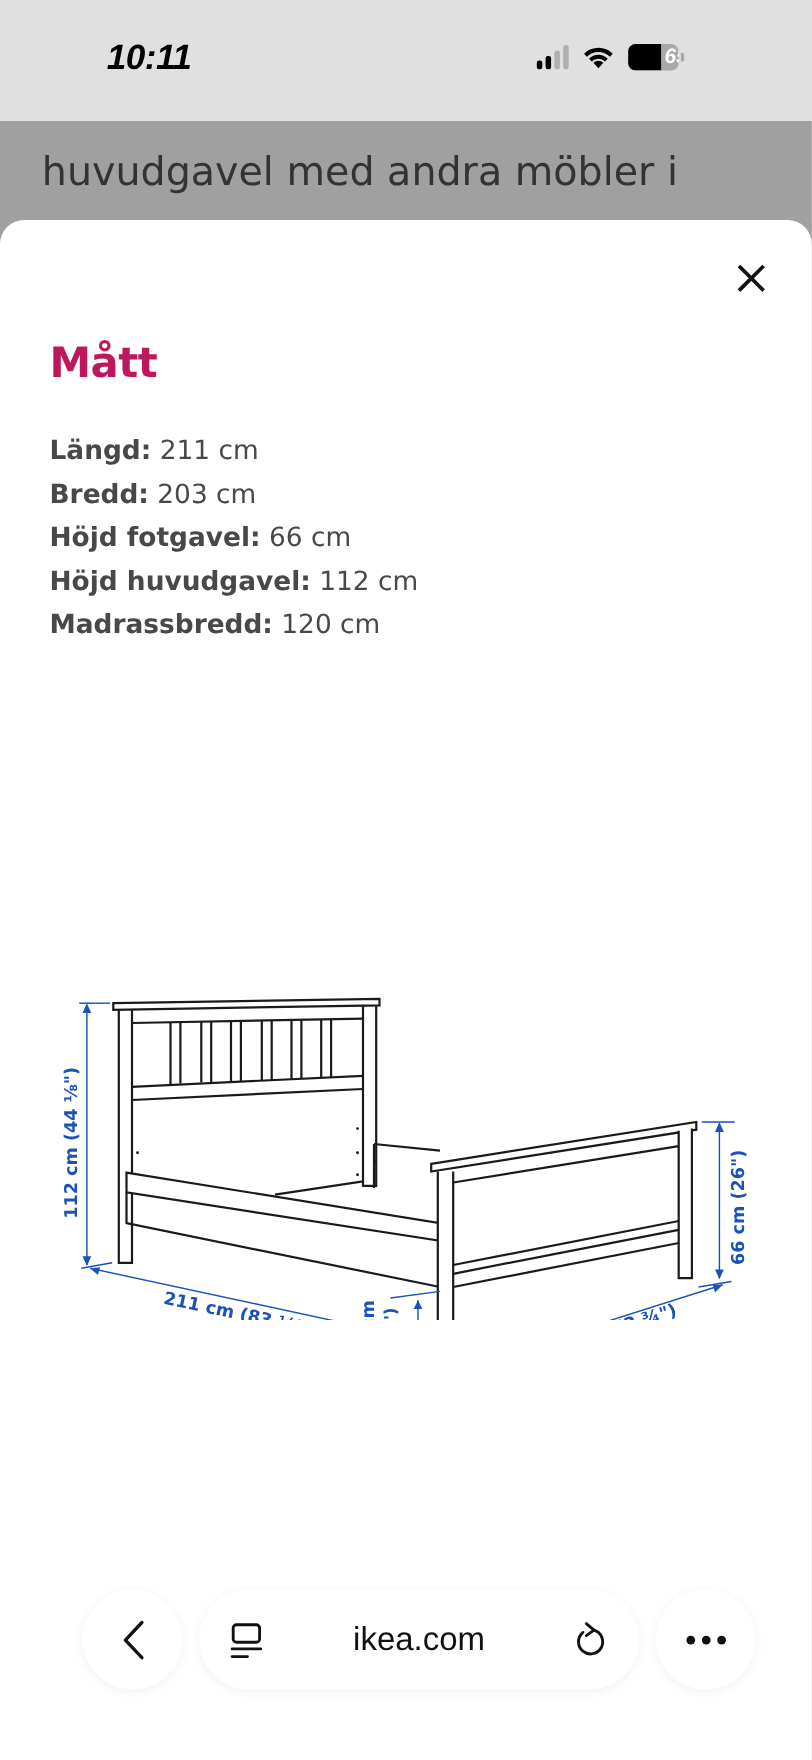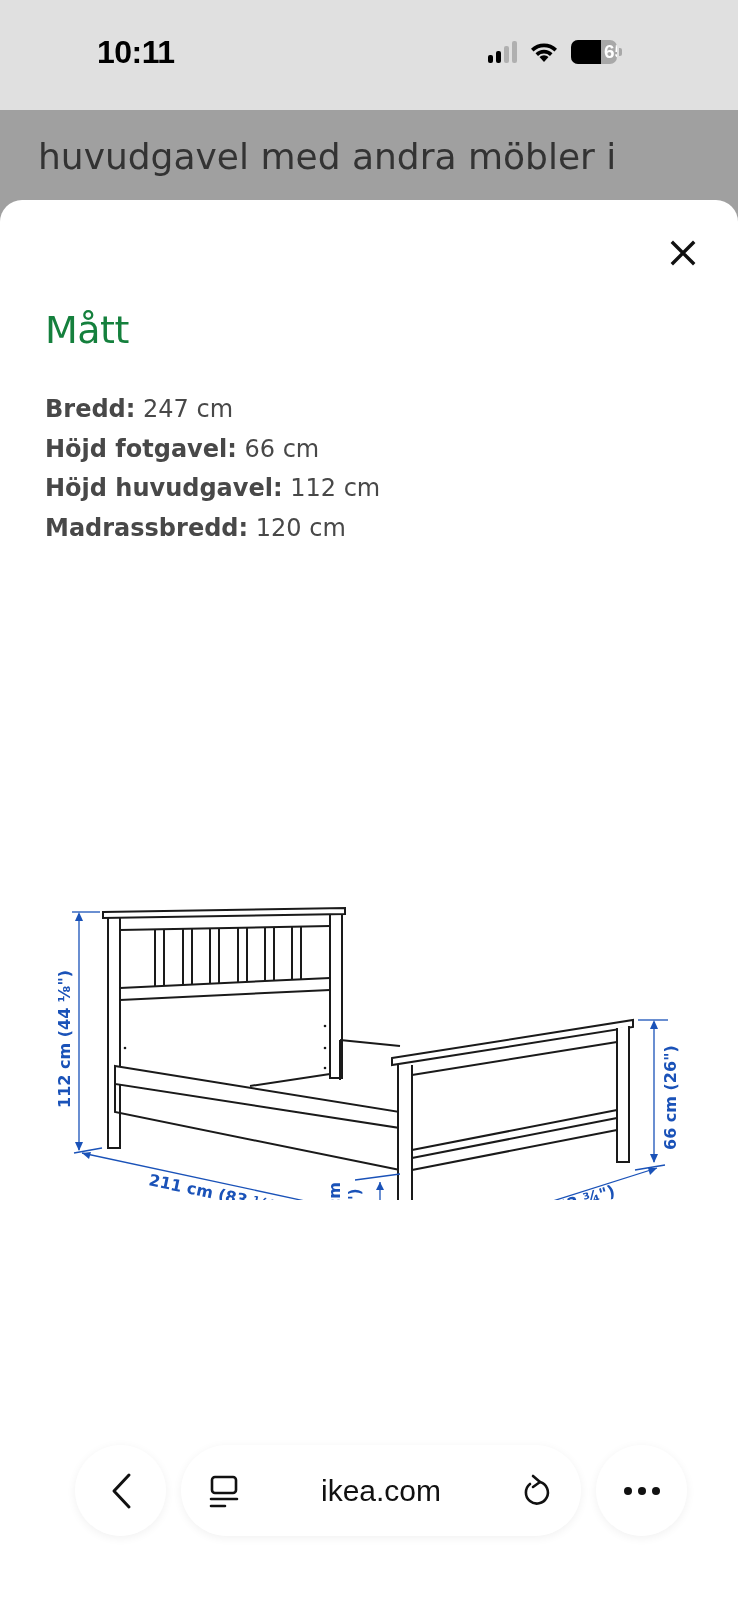--- a/index.html
+++ b/index.html
@@ -1,33 +1,33 @@
 <!DOCTYPE html>
 <html><head>
 <meta charset="utf-8">
 <style>
   * { box-sizing: border-box; margin: 0; padding: 0; }
   html, body { width: 738px; height: 1600px; overflow: hidden; background: #e0e0e0; font-family: "Liberation Sans", sans-serif; }
-  .status-bar { position: absolute; top: 0; left: 0; width: 682px; height: 110px; background: #e0e0e0; }
+  .status-bar { position: absolute; top: 0; left: 0; width: 682px; height: 110px; background: #e0e0e0; font-style: italic; }
   .time { position: absolute; left: 97px; top: 34px; font-size: 32px; font-weight: bold; color: #000; letter-spacing: -0.5px; font-family: "Liberation Sans", sans-serif; }
   .status-icons { position: absolute; right: 60px; top: 40px; display: flex; align-items: center; gap: 12px; }
   .signal { display: flex; align-items: flex-end; gap: 3px; height: 22px; }
   .signal span { width: 5px; border-radius: 2px; background: #000; }
   .signal span.dim { background: #b0b0b0; }
   .battery { position: relative; width: 46px; height: 24px; border-radius: 7px; background: #a8a8a8; overflow: hidden; }
   .battery .fill { position: absolute; left: 0; top: 0; bottom: 0; width: 65%; background: #000; }
   .battery .num { position: absolute; left: 0; right: 0; top: 1px; text-align: center; font-size: 19px; font-weight: bold; color: #fff; font-family: "Liberation Sans", sans-serif; margin-left: 33px; }
   .battery-tip { width: 3px; height: 8px; background: #a8a8a8; border-radius: 0 2px 2px 0; margin-left: -10px; }
 
   .backdrop { position: absolute; top: 110px; left: 0; width: 738px; height: 1490px; background: #a0a0a0; overflow: hidden; }
   .backdrop-text { position: absolute; left: 38px; top: 20px; font-size: 36px; color: #333; font-family: "DejaVu Sans", sans-serif; white-space: nowrap; line-height: 54px; }
 
   .sheet { position: absolute; top: 200px; left: 0; width: 738px; height: 1400px; background: #fff; border-radius: 22px 22px 0 0; }
   .close-btn { position: absolute; right: 38px; top: 36px; width: 34px; height: 34px; cursor: pointer; }
-  .title { position: absolute; left: 45px; top: 108px; font-size: 38px; font-weight: normal; color: #15803d; font-family: "DejaVu Sans", sans-serif; letter-spacing: -0.5px; }
+  .title { position: absolute; left: 45px; top: 108px; font-size: 38px; font-weight: bold; color: #be185d; font-family: "DejaVu Sans", sans-serif; letter-spacing: -0.5px; }
   .dims { position: absolute; left: 45px; top: 190px; font-size: 24px; line-height: 39.5px; color: #484848; font-family: "DejaVu Sans", sans-serif; }
   .dims .row b { font-weight: bold; color: #484848; }
   .other-size { position: absolute; left: 45px; top: 452px; font-size: 24px; color: #484848; text-decoration: underline; text-underline-offset: 4px; font-family: "DejaVu Sans", sans-serif; cursor: pointer; }
 
   .diagram { position: absolute; left: 40px; top: 670px; width: 660px; height: 330px; }
 
   .nav { position: absolute; left: 0; top: 1445px; width: 738px; height: 110px; margin-left: 12px; }
   .pill { position: absolute; background: #fff; border-radius: 46px; box-shadow: 0 2px 10px rgba(0,0,0,0.06); display: flex; align-items: center; justify-content: center; }
   .back-pill { left: 63px; top: 0; width: 91px; height: 91px; }
   .url-pill { left: 169px; top: 0; width: 400px; height: 91px; }
@@ -70,21 +70,22 @@
 </div>
 
 <div class="sheet">
   <svg class="close-btn" viewBox="0 0 34 34">
     <path d="M7 7 L27 27 M27 7 L7 27" stroke="#111" stroke-width="3.4" stroke-linecap="square"></path>
   </svg>
 
   <div class="title">Mått</div>
 
   <div class="dims">
-    <div class="row"><b>Bredd:</b> <span>247 cm</span></div>
+    <div class="row"><b>Längd:</b> <span>211 cm</span></div>
+    <div class="row"><b>Bredd:</b> <span>203 cm</span></div>
     <div class="row"><b>Höjd fotgavel:</b> <span>66 cm</span></div>
     <div class="row"><b>Höjd huvudgavel:</b> <span>112 cm</span></div>
     <div class="row"><b>Madrassbredd:</b> <span>120 cm</span></div>
   </div>
 
 
   <svg class="diagram" viewBox="40 870 660 330" width="660" height="330">
     <g fill="none" stroke="#1a1a1a" stroke-width="2">
 
       <path d="M103 912 L345 908 L345 914 L103 918 Z" fill="#fff"></path>

